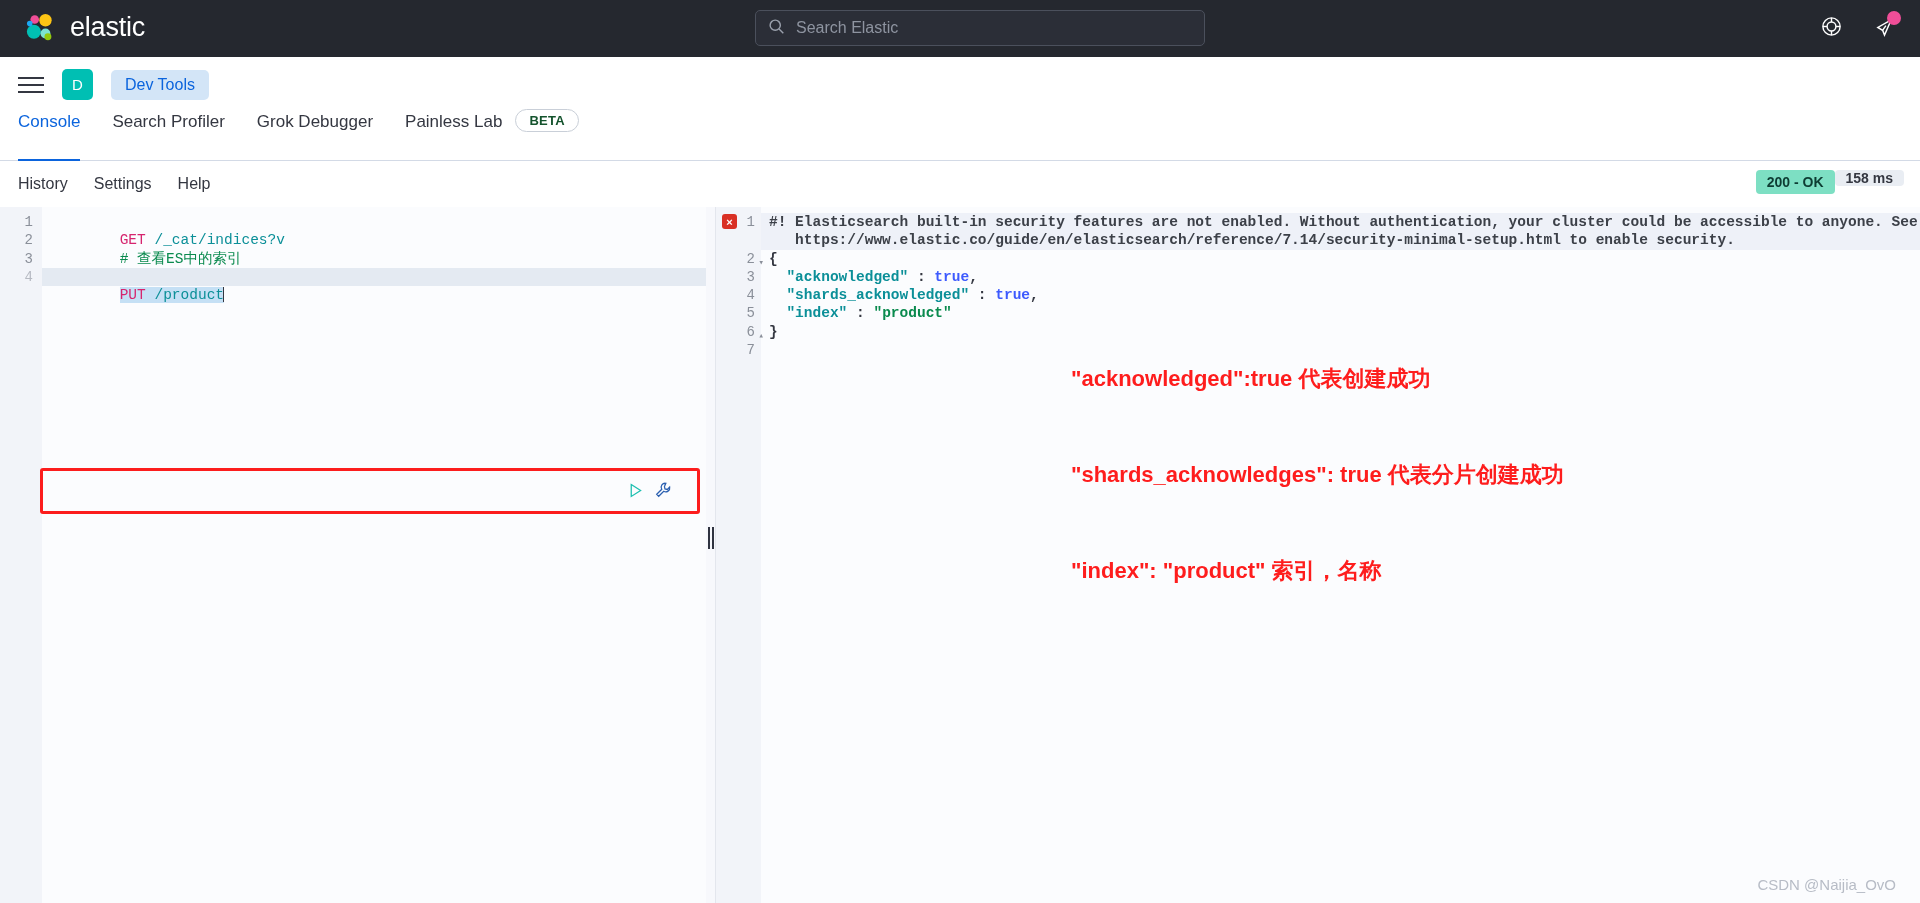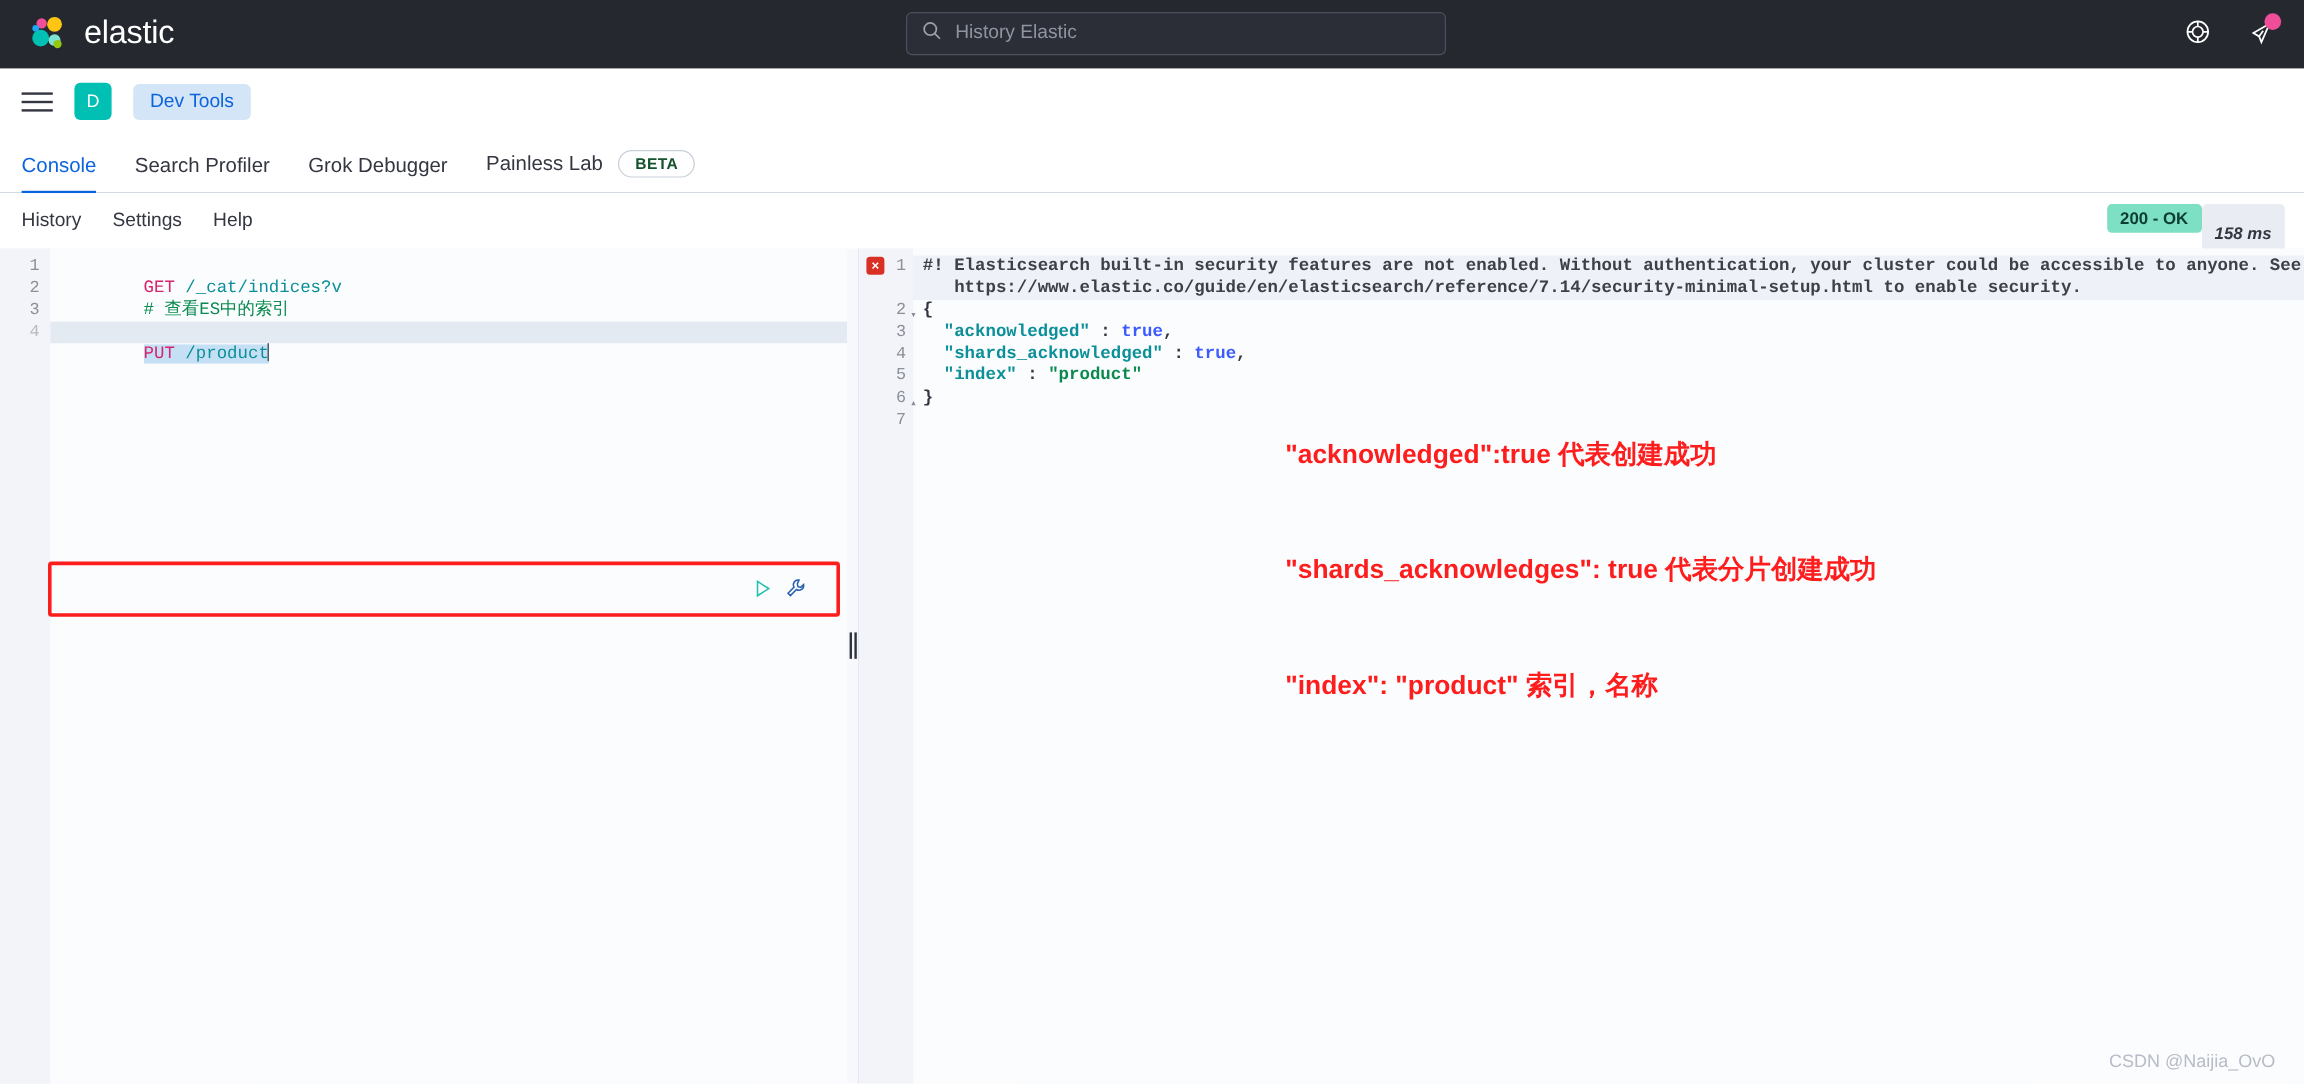--- a/index.html
+++ b/index.html
@@ -112,25 +112,25 @@
     display: flex;
     align-items: flex-end;
     gap: 32px;
     padding-left: 18px;
     border-bottom: 1px solid #d3dae6;
     background: #ffffff;
   }
   .app-tab {
     font-size: 17px;
     color: #343741;
-    padding-bottom: 12px;
+    padding-bottom: 28px;
     cursor: pointer;
     position: relative;
     display: flex;
-    align-items: center;
+    align-items: flex-end;
     gap: 13px;
   }
   .app-tab.active { color: #0b64dd; font-weight: 500; }
   .app-tab.active::after {
     content: "";
     position: absolute;
     left: 0; right: 0; bottom: -1px;
     height: 2px;
     background: #0b64dd;
   }
@@ -173,22 +173,21 @@
     font-weight: 600;
     border-radius: 4px;
     padding: 4px 11px;
   }
   .badge-ms {
     background: #e9edf3;
     color: #343741;
     font-size: 14px;
     font-weight: 600;
     border-radius: 4px;
-    padding: 16px 11px;
-    font-style: italic;
+    padding: 0 11px;
   }
 
   
   .panes {
     display: flex;
     height: 697px;
     position: relative;
     font-family: "Liberation Mono", monospace;
   }
   .editor-pane {
@@ -385,21 +384,21 @@
     <span class="brand-name">elastic</span>
   </div>
 
   <div class="global-search">
     <span>
       <svg width="17" height="17" viewBox="0 0 20 20" fill="none" stroke="#9aa0ac" stroke-width="1.7">
         <circle cx="8.5" cy="8.5" r="6"></circle>
           <line x1="13" y1="13" x2="18" y2="18"></line>
       </svg>
     </span>
-    <span class="ph">History Elastic</span>
+    <span class="ph">Search Elastic</span>
   </div>
 
   <div class="header-right">
     <span class="hdr-icon">
       <svg width="23" height="23" viewBox="0 0 24 24" fill="none" stroke="#ffffff" stroke-width="1.5">
         <circle cx="12" cy="12" r="9"></circle>
         <circle cx="12" cy="12" r="4.6"></circle>
         <line x1="12" y1="3" x2="12" y2="7.4"></line>
         <line x1="12" y1="16.6" x2="12" y2="21"></line>
         <line x1="3" y1="12" x2="7.4" y2="12"></line>

